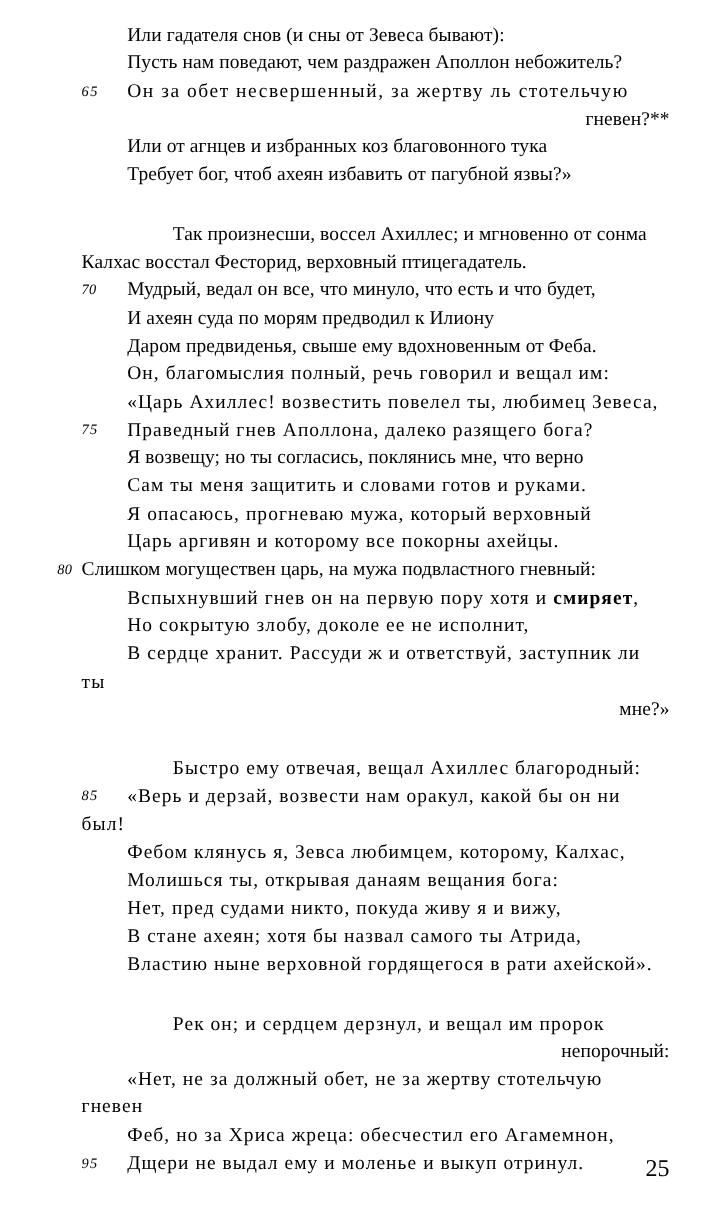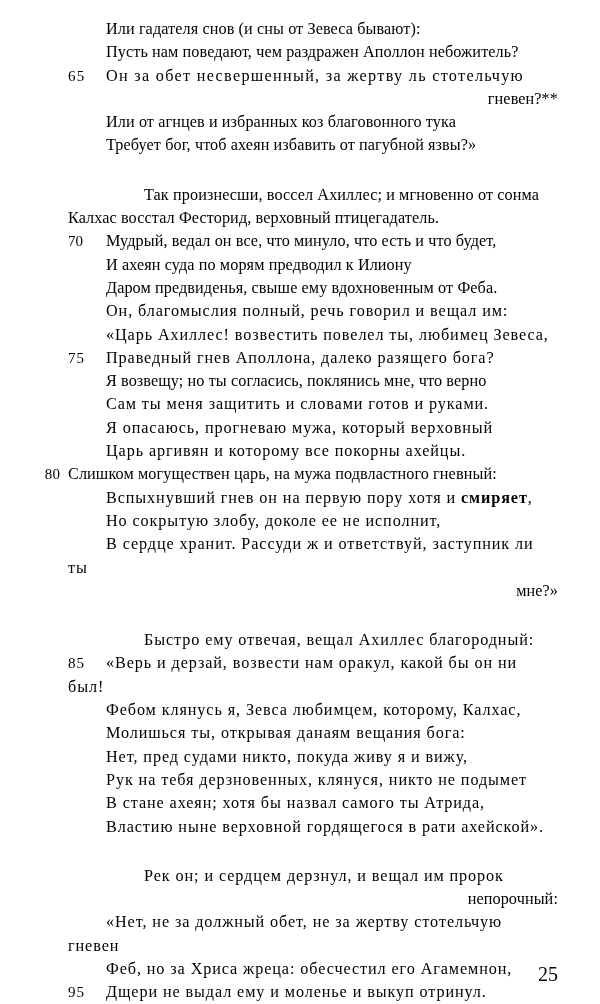--- a/index.html
+++ b/index.html
@@ -52,24 +52,25 @@
     letter-spacing: 0.9px;
   }
   .line b {
     font-weight: 700;
   }
   .linenum {
     position: absolute;
     left: 0;
     width: 30px;
     text-align: right;
-    font-size: 15px;
+    font-size: 12px;
     line-height: 23.3px;
     font-family: "Liberation Serif", serif;
     color: #000;
+    font-style: italic;
   }
   .pagenum {
     position: absolute;
     right: 42px;
     bottom: 18px;
     font-size: 20px;
     font-family: Liberation Serif, serif;
   }
 </style>
 </head>
@@ -103,21 +104,20 @@
         <div class="line indent wide">Но сокрытую злобу, доколе ее не исполнит,</div>
         <div class="line indent wide">В сердце хранит. Рассуди ж и ответствуй, заступник ли ты</div>
         <div class="line right">мне?»</div>
       </div>
       <div class="stanza">
         <div class="line indent wide" style="text-indent: 76px;">Быстро ему отвечая, вещал Ахиллес благородный:</div>
         <div class="line indent wide"><span class="linenum" style="left: -38px;">85</span>«Верь и дерзай, возвести нам оракул, какой бы он ни был!</div>
         <div class="line indent wide">Фебом клянусь я, Зевса любимцем, которому, Калхас,</div>
         <div class="line indent wide">Молишься ты, открывая данаям вещания бога:</div>
         <div class="line indent wide">Нет, пред судами никто, покуда живу я и вижу,</div>
-        <div class="line indent wide">Рук на тебя дерзновенных, клянуся, никто не подымет</div>
         <div class="line indent wide">В стане ахеян; хотя бы назвал самого ты Атрида,</div>
         <div class="line indent wide">Властию ныне верховной гордящегося в рати ахейской».</div>
       </div>
       <div class="stanza">
         <div class="line indent wide" style="text-indent: 76px;">Рек он; и сердцем дерзнул, и вещал им пророк</div>
         <div class="line right">непорочный:</div>
         <div class="line indent wide">«Нет, не за должный обет, не за жертву стотельчую гневен</div>
         <div class="line indent wide">Феб, но за Хриса жреца: обесчестил его Агамемнон,</div>
         <div class="line indent wide"><span class="linenum" style="left: -38px;">95</span>Дщери не выдал ему и моленье и выкуп отринул.</div>
       </div>

